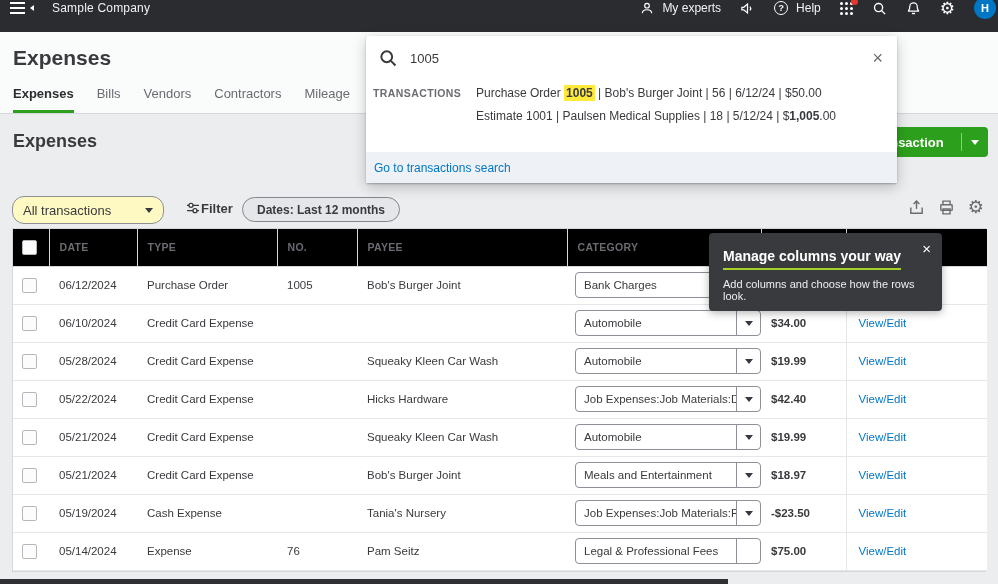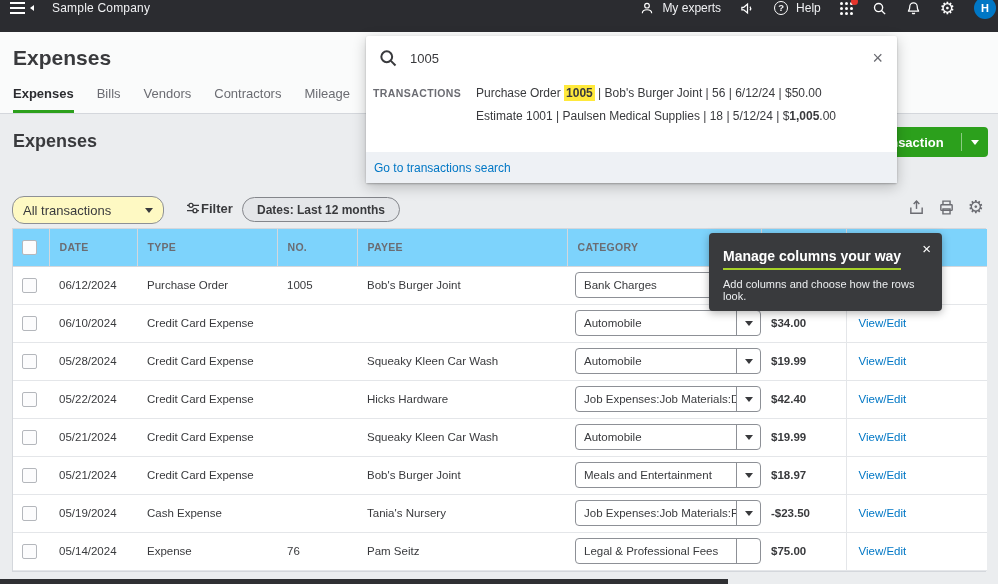--- a/index.html
+++ b/index.html
@@ -53,21 +53,21 @@
   .dates-chip { position:absolute; left:242px; top:1px; height:25px; border:1px solid #84868b; border-radius:13px; background:#e4e6e9;
                 display:flex; align-items:center; padding:0 14px; font-size:12px; font-weight:600; color:#393a3d; cursor:pointer; }
   .table-tools { position:absolute; right:14px; top:2px; display:flex; align-items:center; gap:13px; color:#6b6c72; }
   .table-tools .tool { cursor:pointer; display:flex; align-items:center; }
   .table-tools .gear-glyph { color:#6b6c72; font-size:18px; }
 
   
   .table-card { position:absolute; left:12px; top:228px; width:974px; background:#fff; border:1px solid #d4d7dc; z-index:1; }
   table { width:100%; border-collapse:collapse; table-layout:fixed; }
   th { height:37px; font-size:10.5px; font-weight:bold; color:#6b6c72; text-align:left; padding-left:10px; letter-spacing:.3px;
-       border-bottom:1px solid #d4d7dc; border-right:1px solid #d4d7dc; background:#7dd3fc; }
+       border-bottom:1px solid #d4d7dc; border-right:1px solid #d4d7dc; background:#000000; }
   th:last-child { border-right:none; }
   td { height:38px; font-size:11.5px; color:#393a3d; padding-left:10px; border-bottom:1px solid #e4e6e9; background:#fff;
        white-space:nowrap; overflow:hidden; }
   .checkbox { width:15px; height:15px; border:1.5px solid #b4b7bc; border-radius:2px; background:#fcfcfd; display:inline-block; vertical-align:middle; cursor:pointer; }
   td.td-check, th.th-check { padding-left:9px; }
   .cat-select { width:186px; height:26px; border:1px solid #8d9096; border-radius:4px; background:#fff; display:flex; align-items:center;
                 margin-left:-2px; cursor:pointer; overflow:hidden; }
   .cat-select .cat-label { flex:1; padding:0 4px 0 8px; font-size:11.5px; white-space:nowrap; overflow:hidden; }
   .cat-select .chev-box { width:24px; height:26px; border-left:1px solid #8d9096; display:flex; align-items:center; justify-content:center; color:#393a3d; flex:none; }
   td.td-total { padding-right:7px;font-weight:bold; }

